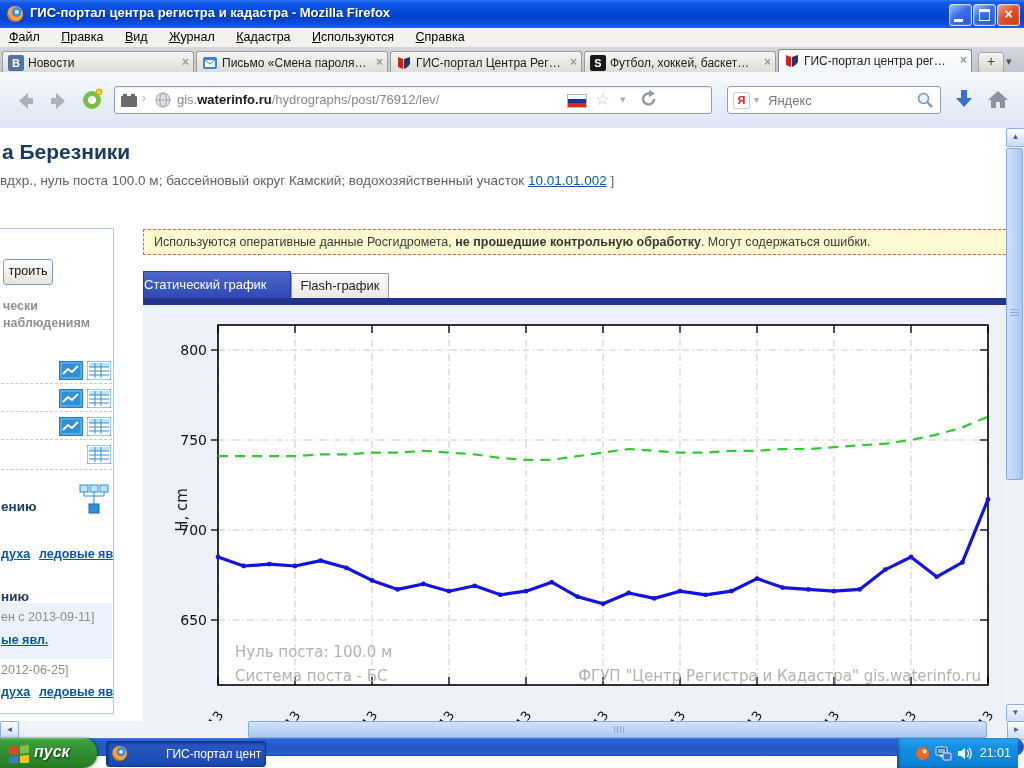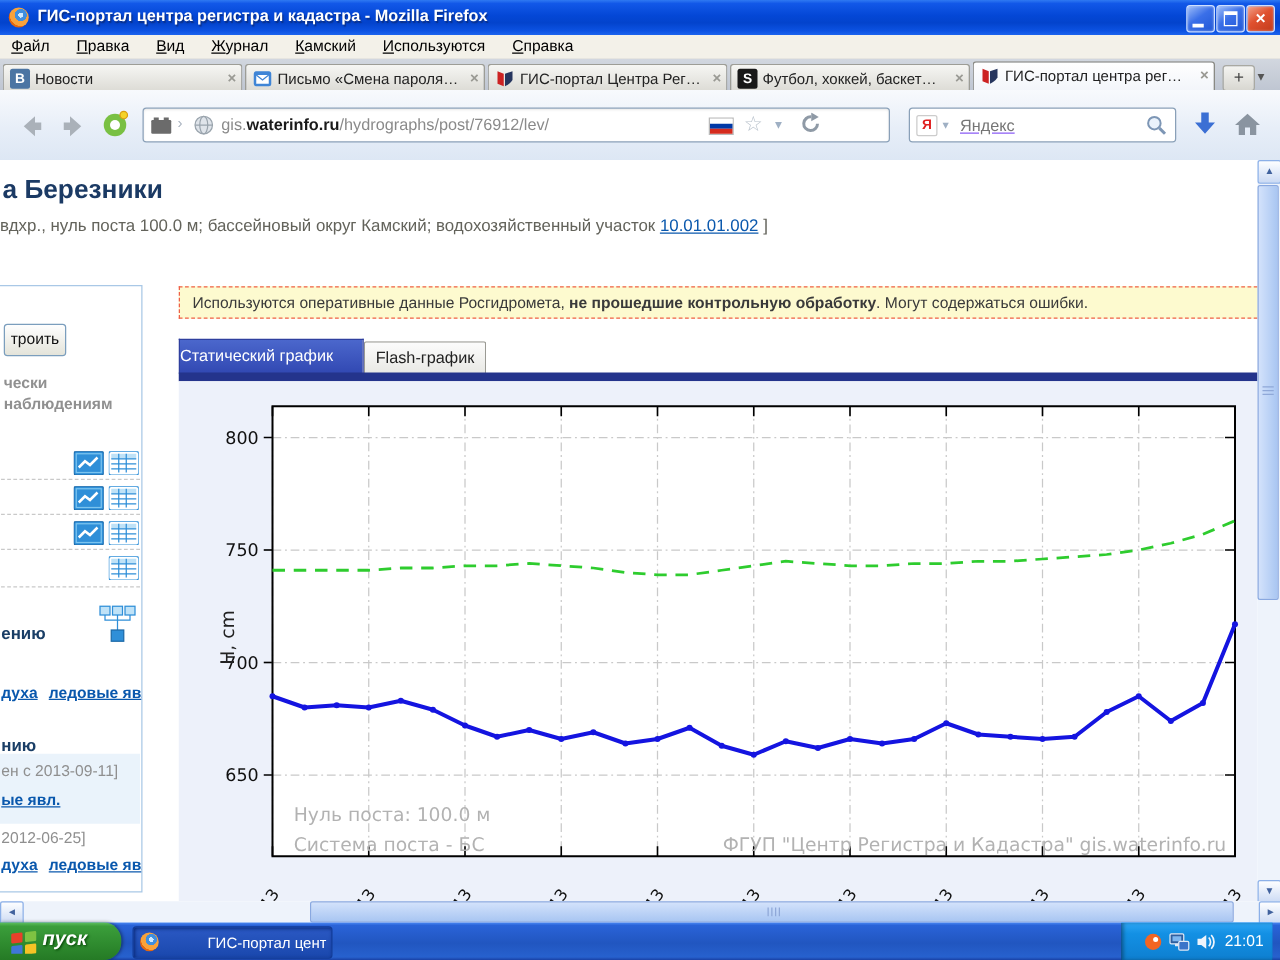--- a/index.html
+++ b/index.html
@@ -53,21 +53,21 @@
   #urlflag div{height:4px;}
   #urlstar{position:absolute;left:480px;top:2px;color:#b9c2cc;font-size:17px;}
   #urldrop{position:absolute;left:505px;top:6px;color:#9fb0c4;font-size:11px;}
   #urlreload{position:absolute;left:525px;top:3px;}
   #searchbox{position:absolute;left:727px;top:14px;width:212px;height:26px;background:#fff;
     border:1px solid #8aa0b8;border-radius:3px;}
   #yabadge{position:absolute;left:5px;top:5px;width:15px;height:15px;border:1px solid #ccc;border-radius:2px;
     color:#e02020;font-weight:bold;font-size:11px;text-align:center;line-height:15px;background:#fff;}
   #yadrop{position:absolute;left:26px;top:7px;color:#9fb0c4;font-size:10px;}
   #searchinput{position:absolute;left:38px;top:2px;width:130px;height:20px;border:none;outline:none;
-    font-size:13px;color:#8b5cf6;font-family:"Liberation Sans",sans-serif;background:transparent;text-decoration:underline;}
+    font-size:13px;color:#b91c1c;font-family:"Liberation Sans",sans-serif;background:transparent;}
   #searchmag{position:absolute;right:6px;top:4px;}
   
   #content{position:absolute;left:0;top:128px;width:1024px;height:593px;background:#fff;overflow:hidden;}
   #pageheading{position:absolute;left:2px;top:12px;font-size:21px;font-weight:bold;color:#1b3a64;white-space:nowrap;}
   #subtitle{position:absolute;left:0;top:45px;font-size:13.5px;color:#63635b;white-space:nowrap;}
   a.lnk{color:#0a58ad;text-decoration:underline;}
   
   #sidebar{position:absolute;left:-10px;top:100px;width:122px;height:484px;background:#fff;
     border:1px solid #a9c8e6;overflow:hidden;}
   #sb-btn{position:absolute;left:12px;top:30px;width:48px;height:24px;border:1px solid #7b9ebd;border-radius:3px;
@@ -91,22 +91,22 @@
   
   .sb-track{position:absolute;background:#eef3fb;}
   .sb-btnxp{position:absolute;width:17px;height:17px;border:1px solid #8cb0e8;border-radius:2px;
     background:linear-gradient(#fdfeff,#cbdaf4);color:#41629e;font-size:8px;text-align:center;line-height:15px;}
   .sb-thumb{position:absolute;border:1px solid #89a8e0;border-radius:2px;
     background:linear-gradient(90deg,#d3e2fb,#a9c6f2);}
   #hthumb{background:linear-gradient(#d3e2fb,#a9c6f2);}
   .gripv{position:absolute;left:3px;width:9px;height:1px;background:#8fa8d8;}
   .griph{position:absolute;top:4px;width:1px;height:7px;background:#8fa8d8;}
   
-  #taskbar{position:absolute;left:0;top:738px;width:1024px;height:30px;
-    background:linear-gradient(180deg,#4a87f2 0%,#2a63d8 8%,#2156c0 55%,#2761ce 92%,#1941a5 100%);}
+  #taskbar{position:absolute;left:0;top:738px;width:1024px;height:18px;
+    background:linear-gradient(180deg,#4a87f2 0%,#2a63d8 8%,#2156c0 55%,#2761ce 92%,#1941a5 100%);border-radius:14px;}
   #startbtn{position:absolute;left:0;top:0;width:97px;height:30px;border-radius:0 14px 14px 0;
     background:linear-gradient(180deg,#5fc05f 0%,#3b9e3b 10%,#2e8a2e 60%,#257a25 100%);
     box-shadow:1px 0 3px #0007;color:#fff;font-weight:bold;font-style:italic;font-size:16px;}
   #startbtn .slabel{position:absolute;left:34px;top:5px;text-shadow:1px 1px 2px #034003;}
   #taskitem{position:absolute;left:106px;top:3px;width:158px;height:24px;border:1px solid #123a95;border-radius:3px;
     background:linear-gradient(#2b59c4,#1a48ad);box-shadow:inset 1px 1px 3px #0a2a7a;color:#fff;font-size:12px;}
   #taskitem .tficon{position:absolute;left:5px;top:4px;width:15px;height:15px;border-radius:50%;
     background:radial-gradient(circle at 60% 38%,#cfe9ff 0 14%,#3f8fe0 15% 34%,#f9a23a 36% 62%,#e5670f 64% 86%,#b84a06 100%);}
   #taskitem .tlab{position:absolute;left:26px;top:5px;white-space:nowrap;overflow:hidden;right:4px;margin-left:33px;}
   #systray{position:absolute;left:897px;top:0;width:121px;height:30px;
@@ -129,21 +129,21 @@
         <span></span>
       </span>
     <span class="wbtn" id="btn-close" style="left:997px;">×</span>
   </div>
 
   <div id="menubar">
     <span class="mi">Файл</span>
     <span class="mi">Правка</span>
     <span class="mi">Вид</span>
     <span class="mi">Журнал</span>
-    <span class="mi">Камский</span>
+    <span class="mi">Кадастра</span>
     <span class="mi">Используются</span>
     <span class="mi">Справка</span>
   </div>
 
   <div id="tabstrip">
     <div class="btab" style="left:2px;width:190px;">
       <span class="ticon">
           <span class="sqicon" style="background:#4c75a3;">В</span>
         </span>
       <span class="tlabel">Новости</span>

